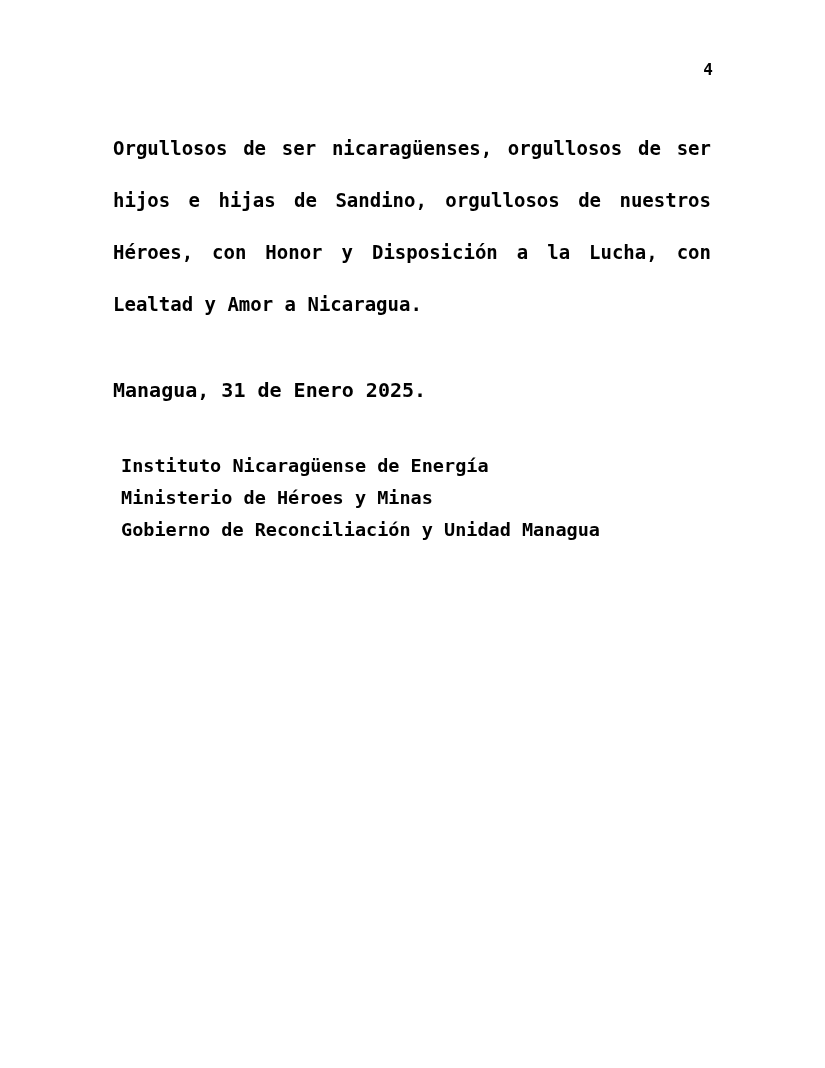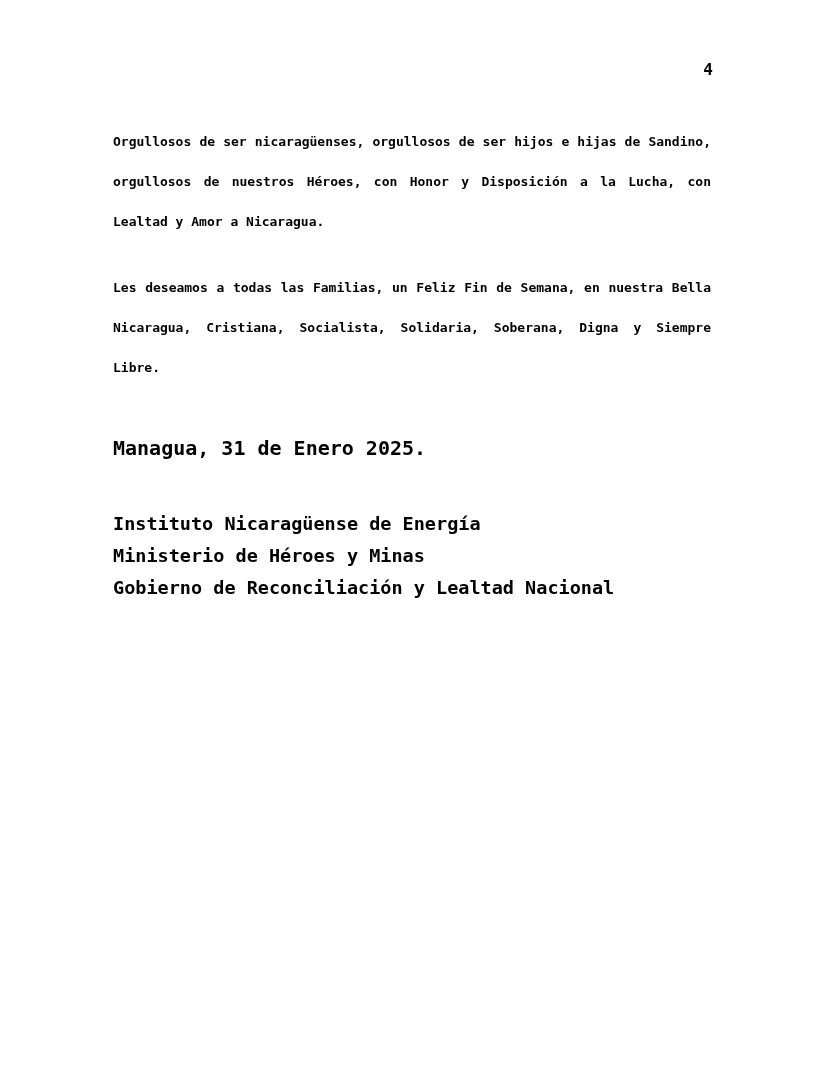--- a/index.html
+++ b/index.html
@@ -35,22 +35,22 @@
   }
   .content {
     position: absolute;
     top: 122px;
     left: 113px;
     width: 600px;
   }
   .para {
     font-family: "DejaVu Sans Mono", monospace;
     font-weight: bold;
-    font-size: 13px;
-    line-height: 40px;
+    font-size: 19px;
+    line-height: 52px;
     text-align: justify;
     text-justify: inter-word;
     margin: 0 2px 26px 0;
     letter-spacing: 0px;
     word-spacing: 0px;
     -webkit-hyphens: none;
     hyphens: none;
   }
   .para.last-line-left {
     text-align-last: left;
@@ -67,41 +67,41 @@
   .signature {
     font-family: "DejaVu Sans Mono", monospace;
     font-weight: bold;
     font-size: 18.5px;
     line-height: 32px;
     text-align: left;
     margin: 0;
   }
   .signature div {
     white-space: pre;
+    margin-left: 8px;
   }
 </style>
 </head>
 <body>
 
 <div class="page">
 
   <div class="page-number">4</div>
 
   <div class="content">
 
     <p class="para last-line-left">Orgullosos de ser nicaragüenses, orgullosos de ser hijos e hijas de Sandino, orgullosos de nuestros Héroes, con Honor y Disposición a la Lucha, con Lealtad y Amor a Nicaragua.</p>
 
-    <p class="para last-line-left">Les deseamos a todas las Familias, un Feliz Fin de Semana, en nuestra Bella Nicaragua, Cristiana, Socialista, Solidaria, Soberana, Digna y Siempre Libre.</p>
 
     <div class="spacer-small"></div>
 
     <p class="para-plain">Managua, 31 de Enero 2025.</p>
 
     <div class="spacer-small"></div>
 
     <div class="signature">
       <div>Instituto Nicaragüense de Energía</div>
       <div>Ministerio de Héroes y Minas</div>
-      <div>Gobierno de Reconciliación y Lealtad Nacional</div>
+      <div>Gobierno de Reconciliación y Unidad Managua</div>
     </div>
 
   </div>
 </div>
 
 </body></html>

